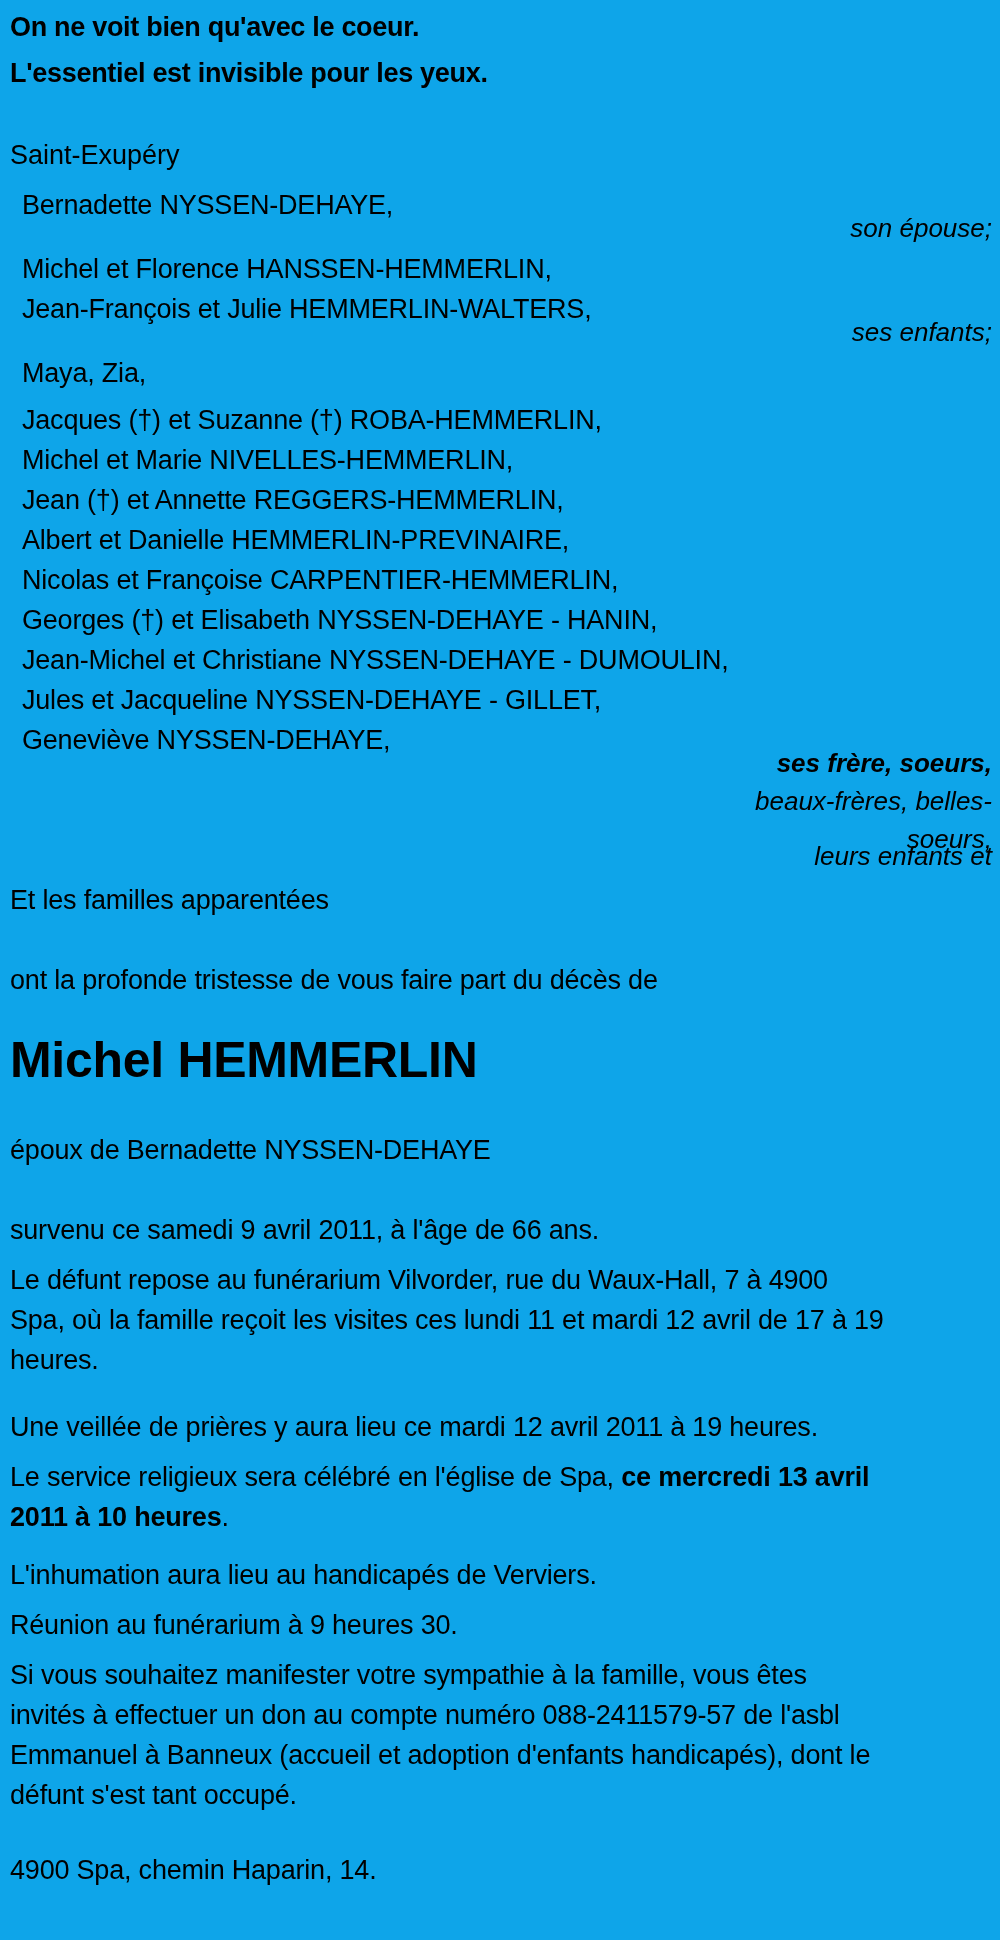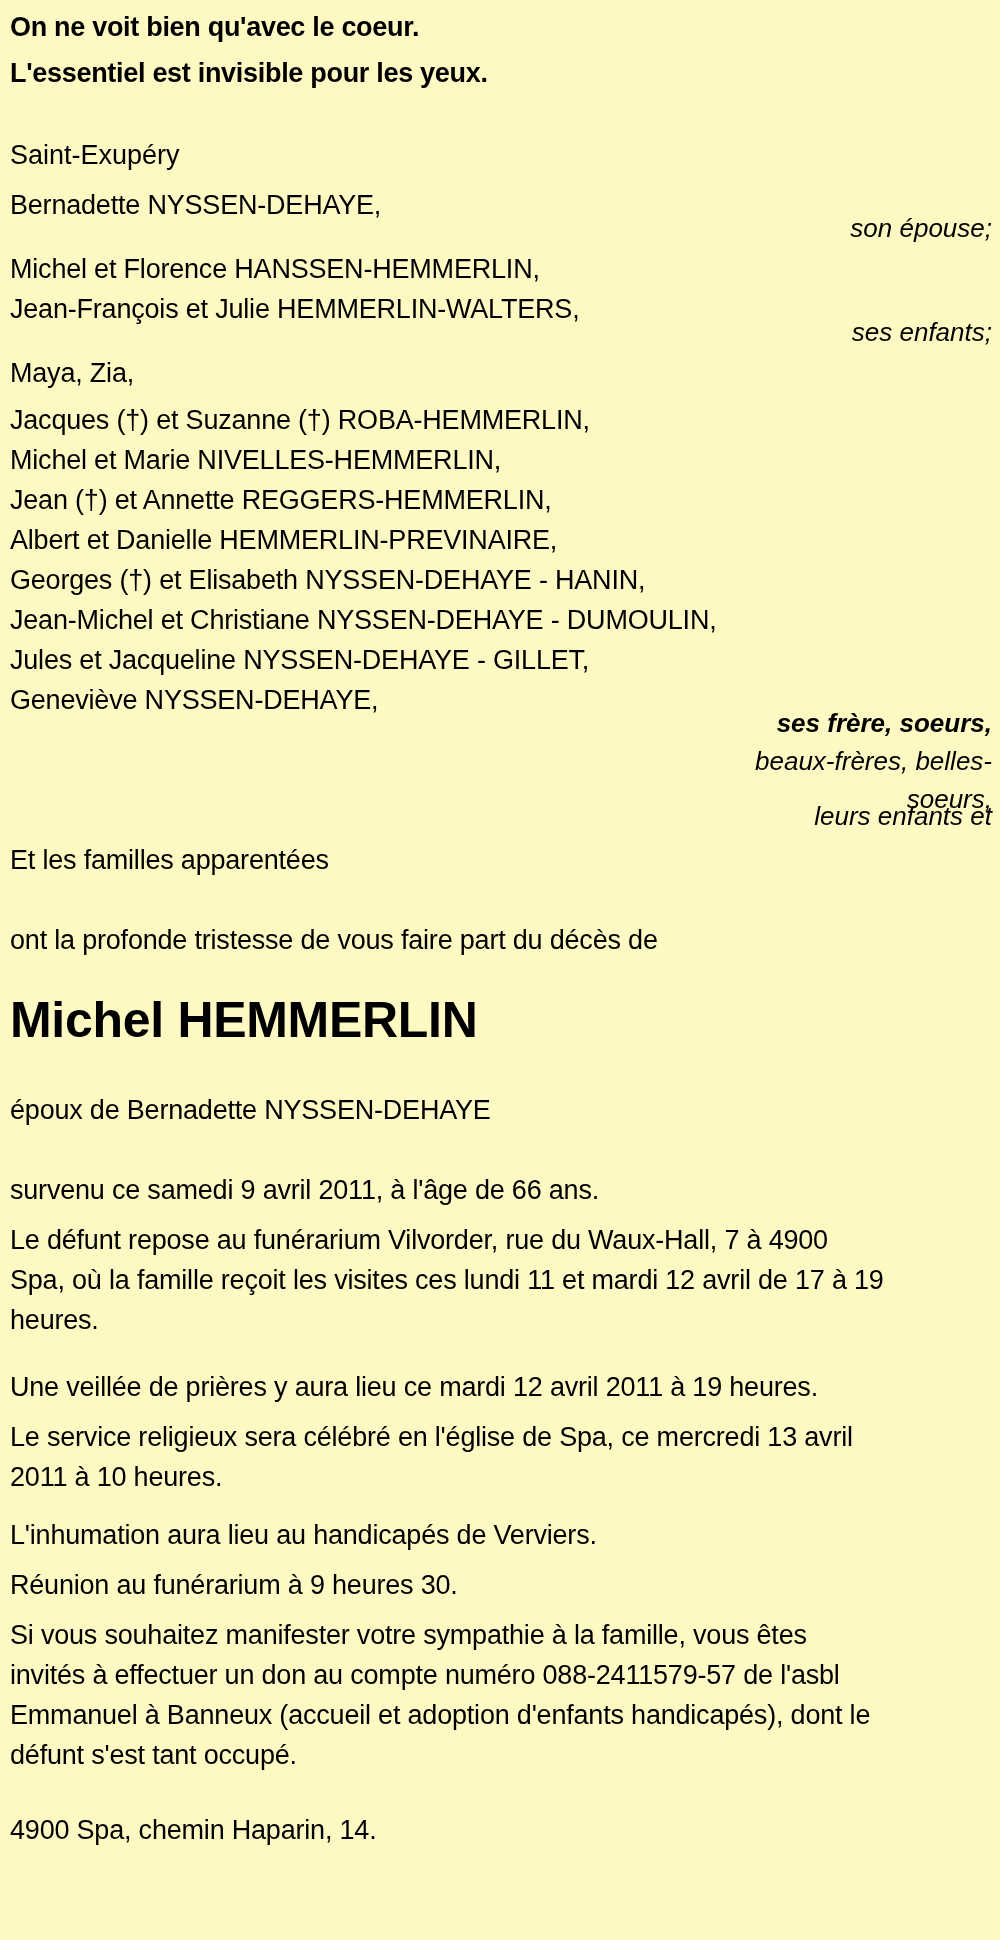--- a/index.html
+++ b/index.html
@@ -8,38 +8,38 @@
     background: #ffffff;
     color: #000000;
     font-family: "Liberation Sans", sans-serif;
   }
   .page {
     width: 1000px;
     height: 1940px;
     box-sizing: border-box;
     padding: 4px 8px 0 10px;
     overflow: hidden;
-    background: #fef9c3;
+    background: #0ea5e9;
   }
   
   .quote-line {
     font-weight: bold;
     font-size: 27px;
     line-height: 46px;
     white-space: nowrap;
     letter-spacing: -0.3px;
   }
   .attribution {
     font-size: 27px;
     line-height: 46px;
     margin-top: 36px;
     white-space: nowrap;
   }
   
-  .group { margin-top: 7px; }
+  .group { margin-top: 7px; margin-left: 12px; }
   .name-line {
     font-size: 27px;
     line-height: 40px;
     white-space: nowrap;
     letter-spacing: -0.2px;
   }
   .relation {
     font-style: italic;
     font-size: 26px;
     line-height: 28px;
@@ -78,21 +78,21 @@
   }
   .spouse   { margin-top: 42px; }
   .death    { margin-top: 40px; }
   .para-repose   { margin-top: 10px; }
   .vigil         { margin-top: 27px; }
   .para-service  { margin-top: 10px; }
   .burial        { margin-top: 18px; }
   .meeting       { margin-top: 10px; }
   .para-donation { margin-top: 10px; }
   .address       { margin-top: 35px; }
-  .bold { font-weight: normal; }
+  .bold { font-weight: bold; }
 </style>
 </head>
 <body>
 
 <div class="page">
 
   <div class="quote-line">On ne voit bien qu'avec le coeur.</div>
   <div class="quote-line">L'essentiel est invisible pour les yeux.</div>
   <div class="attribution">Saint-Exupéry</div>
 
@@ -109,20 +109,21 @@
 
   <div class="group">
     <div class="name-line">Maya, Zia,</div>
   </div>
 
   <div class="group">
     <div class="name-line">Jacques (†) et Suzanne (†) ROBA-HEMMERLIN,</div>
     <div class="name-line">Michel et Marie NIVELLES-HEMMERLIN,</div>
     <div class="name-line">Jean (†) et Annette REGGERS-HEMMERLIN,</div>
     <div class="name-line">Albert et Danielle HEMMERLIN-PREVINAIRE,</div>
+    <div class="name-line">Nicolas et Françoise CARPENTIER-HEMMERLIN,</div>
     <div class="name-line">Georges (†) et Elisabeth NYSSEN-DEHAYE - HANIN,</div>
     <div class="name-line">Jean-Michel et Christiane NYSSEN-DEHAYE - DUMOULIN,</div>
     <div class="name-line">Jules et Jacqueline NYSSEN-DEHAYE - GILLET,</div>
     <div class="name-line">Geneviève NYSSEN-DEHAYE,</div>
     <div class="relation-block">
       <div class="rline rline-first">ses frère, soeurs,</div>
       <div class="rline">beaux-frères, belles-</div>
       <div class="rline">soeurs,</div>
       <div class="rline rline-tight">leurs enfants et</div>
     </div>

